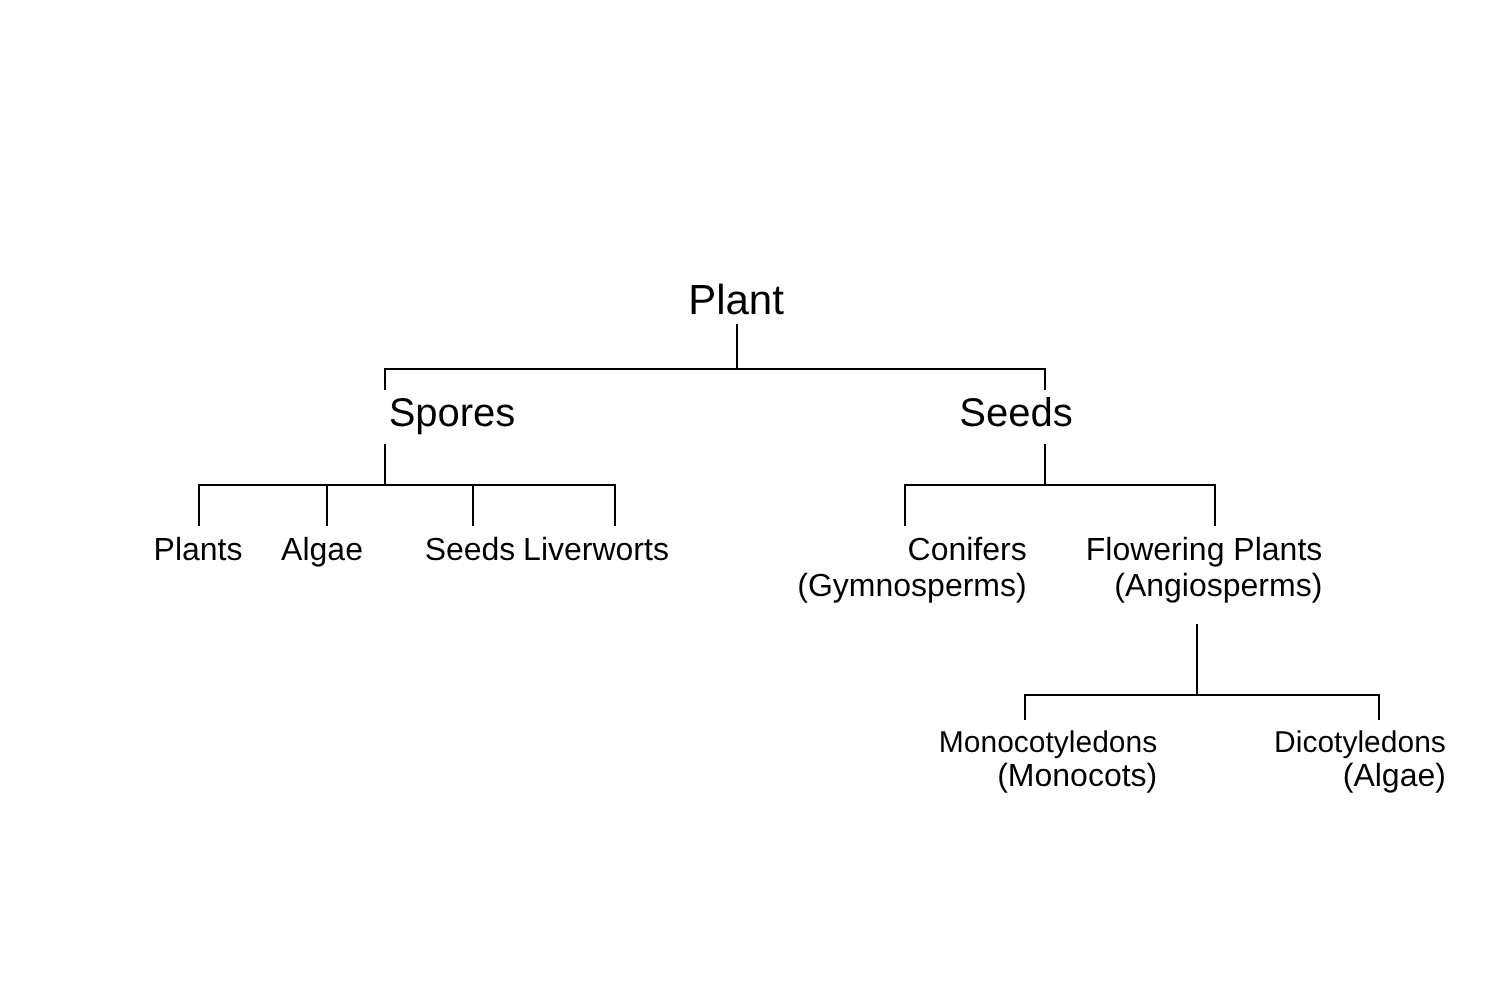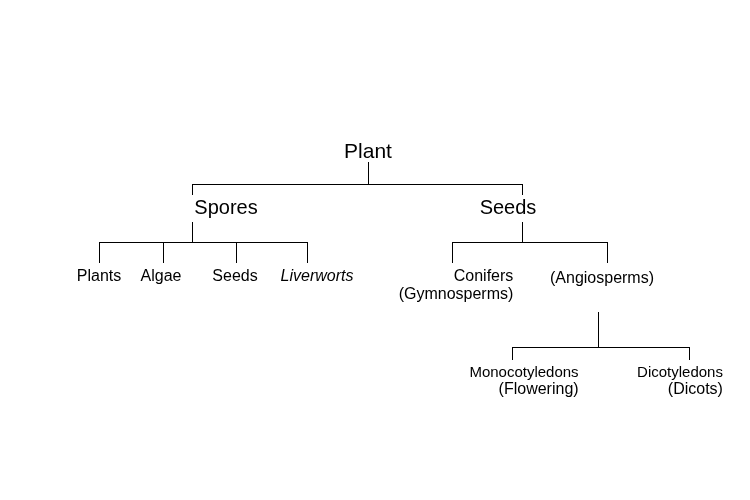--- a/index.html
+++ b/index.html
@@ -38,30 +38,31 @@
 </svg>
 
 <div class="lbl l1" style="left:368px;top:140px;">Plant</div>
 
 <div class="lbl l2" style="left:194px;top:197px;margin-left:32px;">Spores</div>
 <div class="lbl l2" style="left:508px;top:197px;">Seeds</div>
 
 <div class="lbl l3" style="left:99px;top:268px;">Plants</div>
 <div class="lbl l3" style="left:161px;top:268px;">Algae</div>
 <div class="lbl l3" style="left:235px;top:268px;">Seeds</div>
-<div class="lbl l3" style="left:317px;top:268px;font-style:italic;">Liverworts</div>
+<div class="lbl l3" style="left:298px;top:268px;">Liverworts</div>
 
 <div class="lbl l3" style="left:456px;top:268px;">
   <span>Conifers</span>
   <span class="sub">(Gymnosperms)</span>
 </div>
 <div class="lbl l3" style="left:602px;top:268px;">
+  <span>Flowering Plants</span>
   <span class="sub">(Angiosperms)</span>
 </div>
 
 <div class="lbl l3" style="left:524px;top:364px;font-size:15px;">
   <span>Monocotyledons</span>
-  <span class="sub">(Flowering)</span>
+  <span class="sub">(Monocots)</span>
 </div>
 <div class="lbl l3" style="left:680px;top:364px;font-size:15px;">
   <span>Dicotyledons</span>
-  <span class="sub">(Dicots)</span>
+  <span class="sub">(Algae)</span>
 </div>
 
 </body></html>

